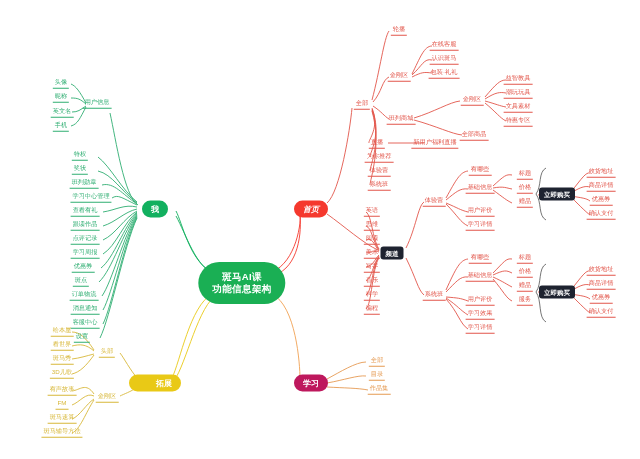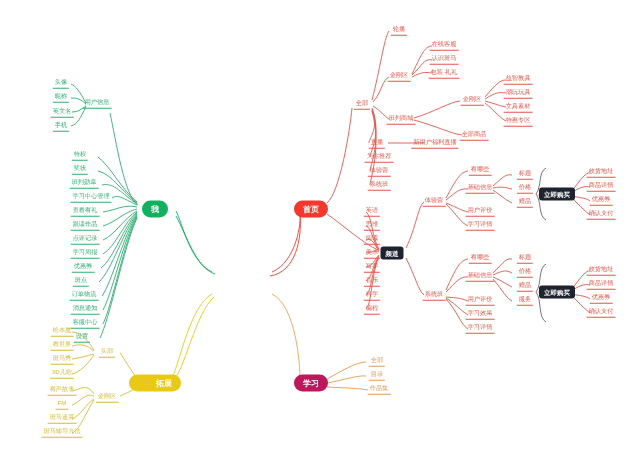--- a/index.html
+++ b/index.html
@@ -185,23 +185,27 @@
       </g>
 
       <g stroke="#e59a52">
         <path d="M327,379 C340,372 356,362 366,362"></path>
         <path d="M327,383 C344,380 358,375 366,376"></path>
         <path d="M327,387 C344,388 358,388 368,390"></path>
       </g>
     </g>
   </svg>
 
+  <div class="node root" style="left:242px;top:283px;">
+    <span>斑马AI课</span>
+    <span>功能信息架构</span>
+  </div>
 
   <div class="node l1 green" style="left:155px;top:209px;">我</div>
-  <div class="node l1 red" style="left:311px;top:209px;">首页</div>
+  <div class="node l1 red" style="left:311px;top:209px;font-style:italic;">首页</div>
   <div class="node l1 yellow" style="left:155px;top:383px;">拓展</div>
   <div class="node l1 orange" style="left:311px;top:383px;">学习</div>
 
   <div class="node mid green" style="left:97px;top:103px;">用户信息</div>
   <div class="node leaf green" style="left:61px;top:83px;">头像</div>
   <div class="node leaf green" style="left:61px;top:97px;">昵称</div>
   <div class="node leaf green" style="left:62px;top:112px;">英文名</div>
   <div class="node leaf green" style="left:61px;top:126px;">手机</div>
 
   <div class="node leaf green" style="left:80px;top:155px;">特权</div>

